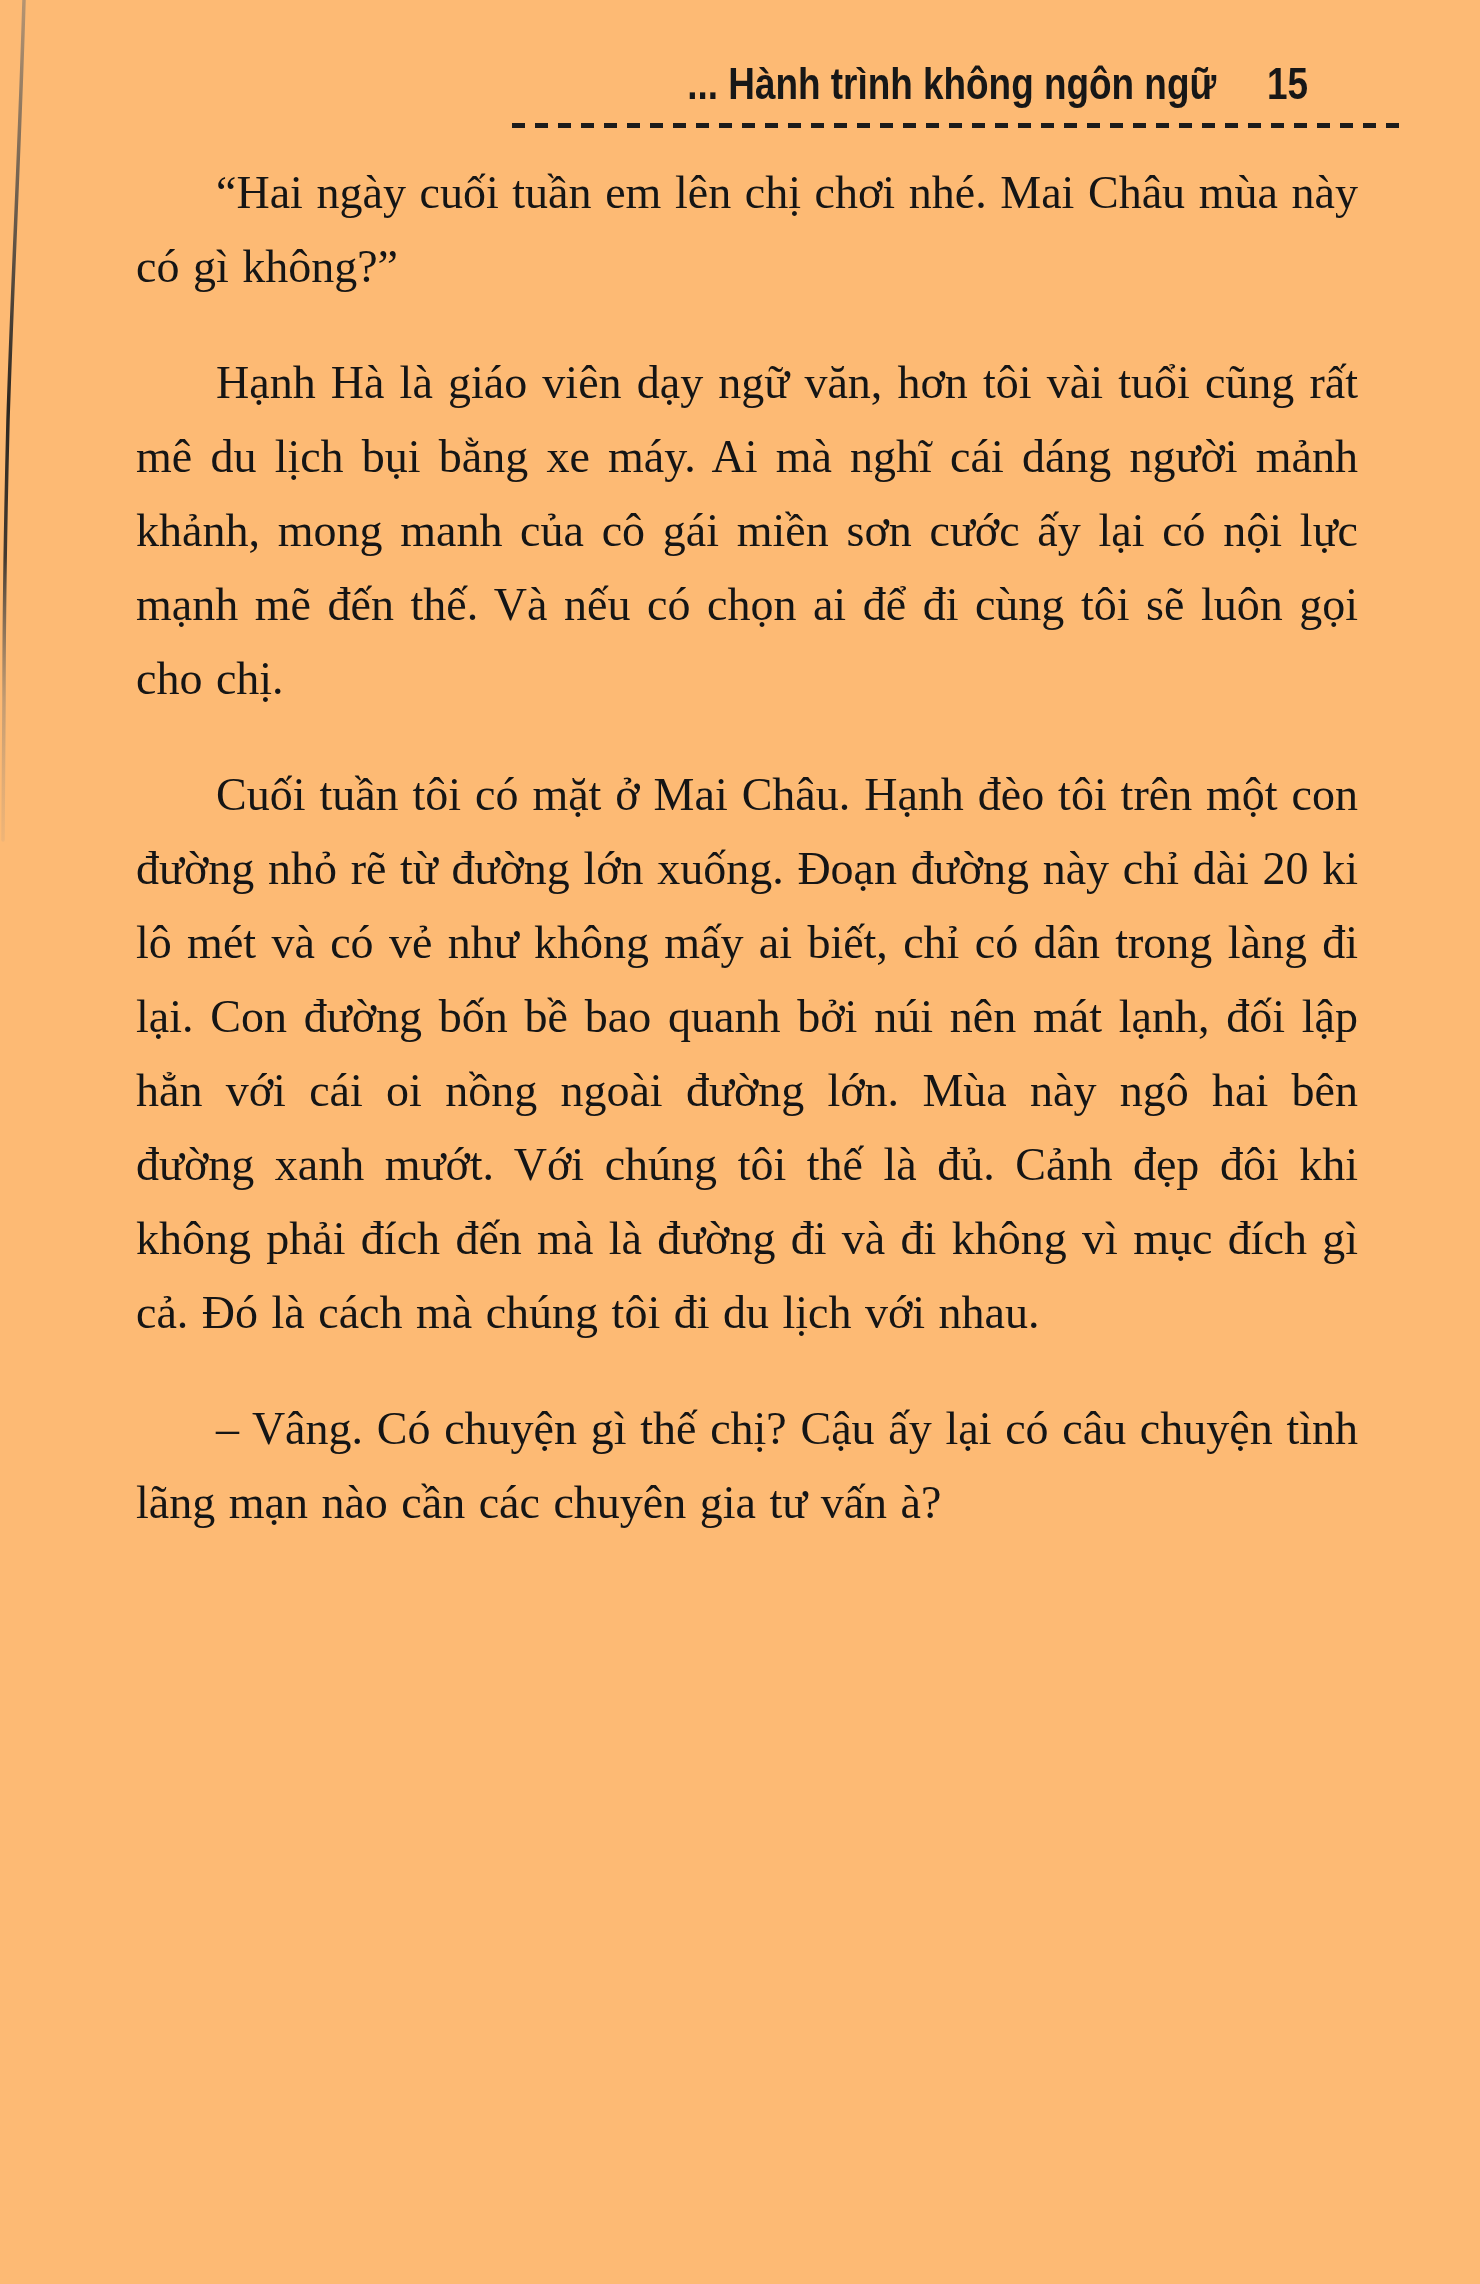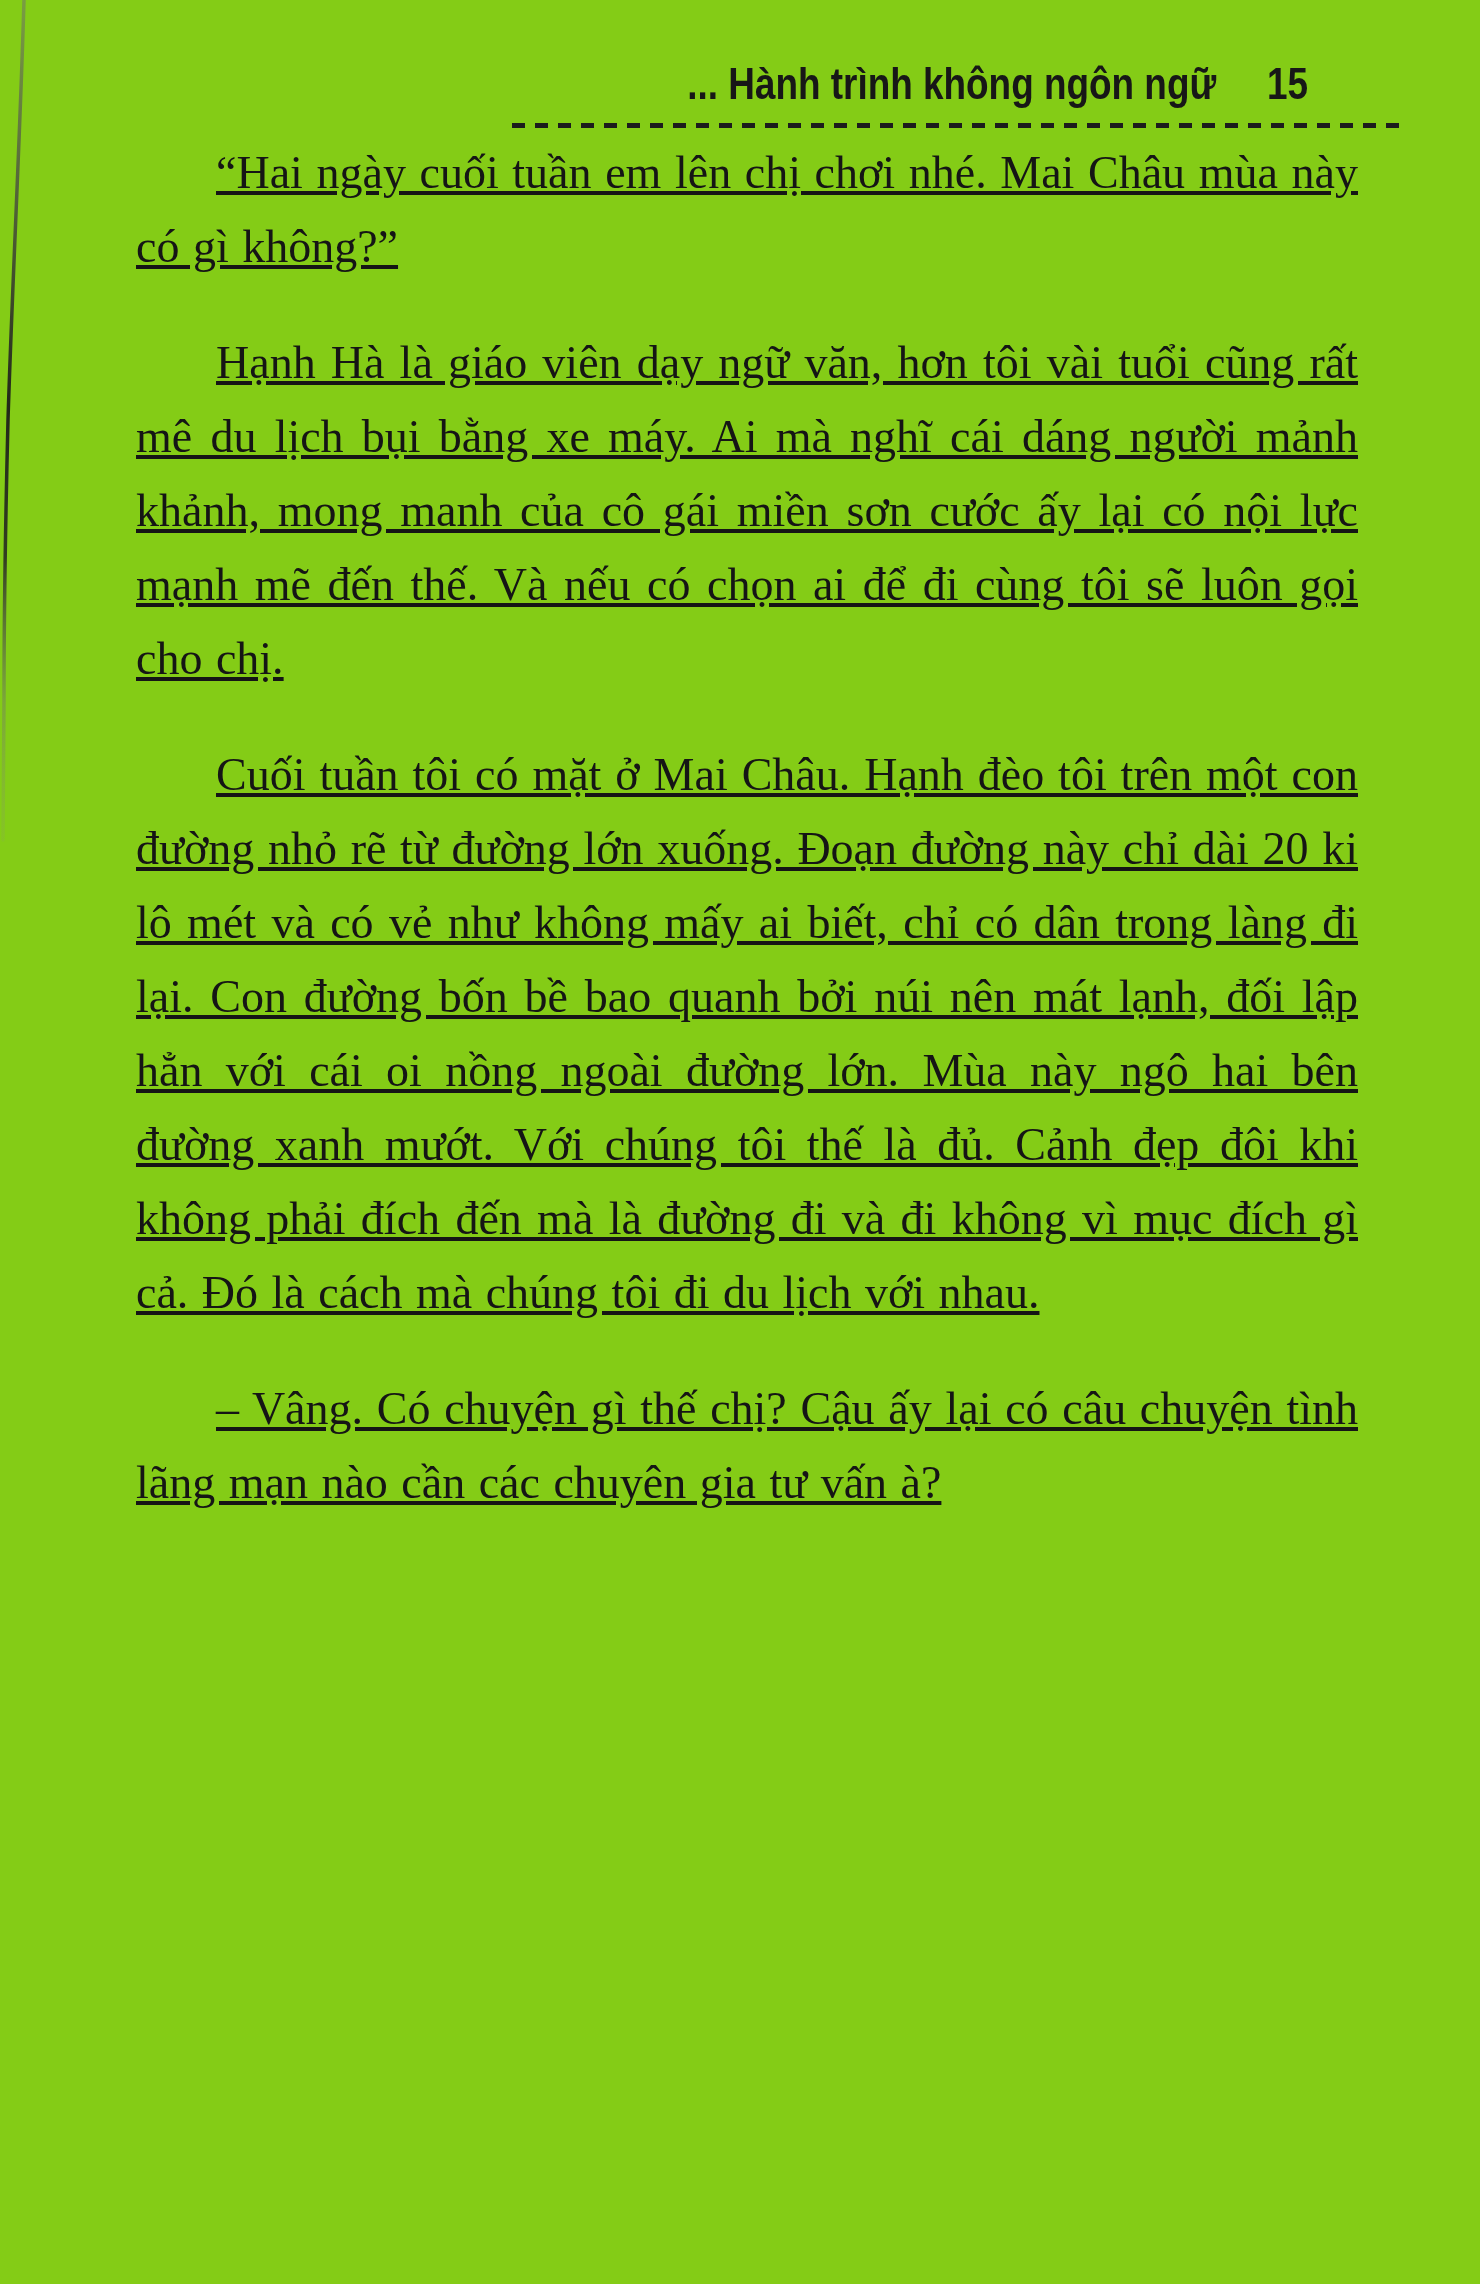--- a/index.html
+++ b/index.html
@@ -4,21 +4,21 @@
 <style>
   html, body {
     margin: 0;
     padding: 0;
     background: #ffffff;
   }
   .page {
     position: relative;
     width: 1480px;
     height: 2284px;
-    background: #84cc16;
+    background: #fdba74;
     overflow: hidden;
     font-family: "Liberation Serif", "DejaVu Serif", serif;
   }
   
   .spine-svg {
     position: absolute;
     left: 0;
     top: 0;
   }
   
@@ -41,29 +41,28 @@
     position: absolute;
     top: 123px;
     left: 512px;
     width: 896px;
     height: 5px;
     background: repeating-linear-gradient(90deg, #1c1c1c 0 13px, transparent 13px 23px);
   }
   
   .body-text {
     position: absolute;
-    top: 136px;
+    top: 156px;
     left: 136px;
     width: 1222px;
     font-size: 46px;
     line-height: 74px;
     color: #151515;
     text-align: justify;
     word-spacing: 2px;
-    text-decoration: underline;
   }
   .body-text p {
     margin: 0 0 42px 0;
     text-indent: 80px;
   }
 </style>
 </head>
 <body>
 
 <div class="page">

